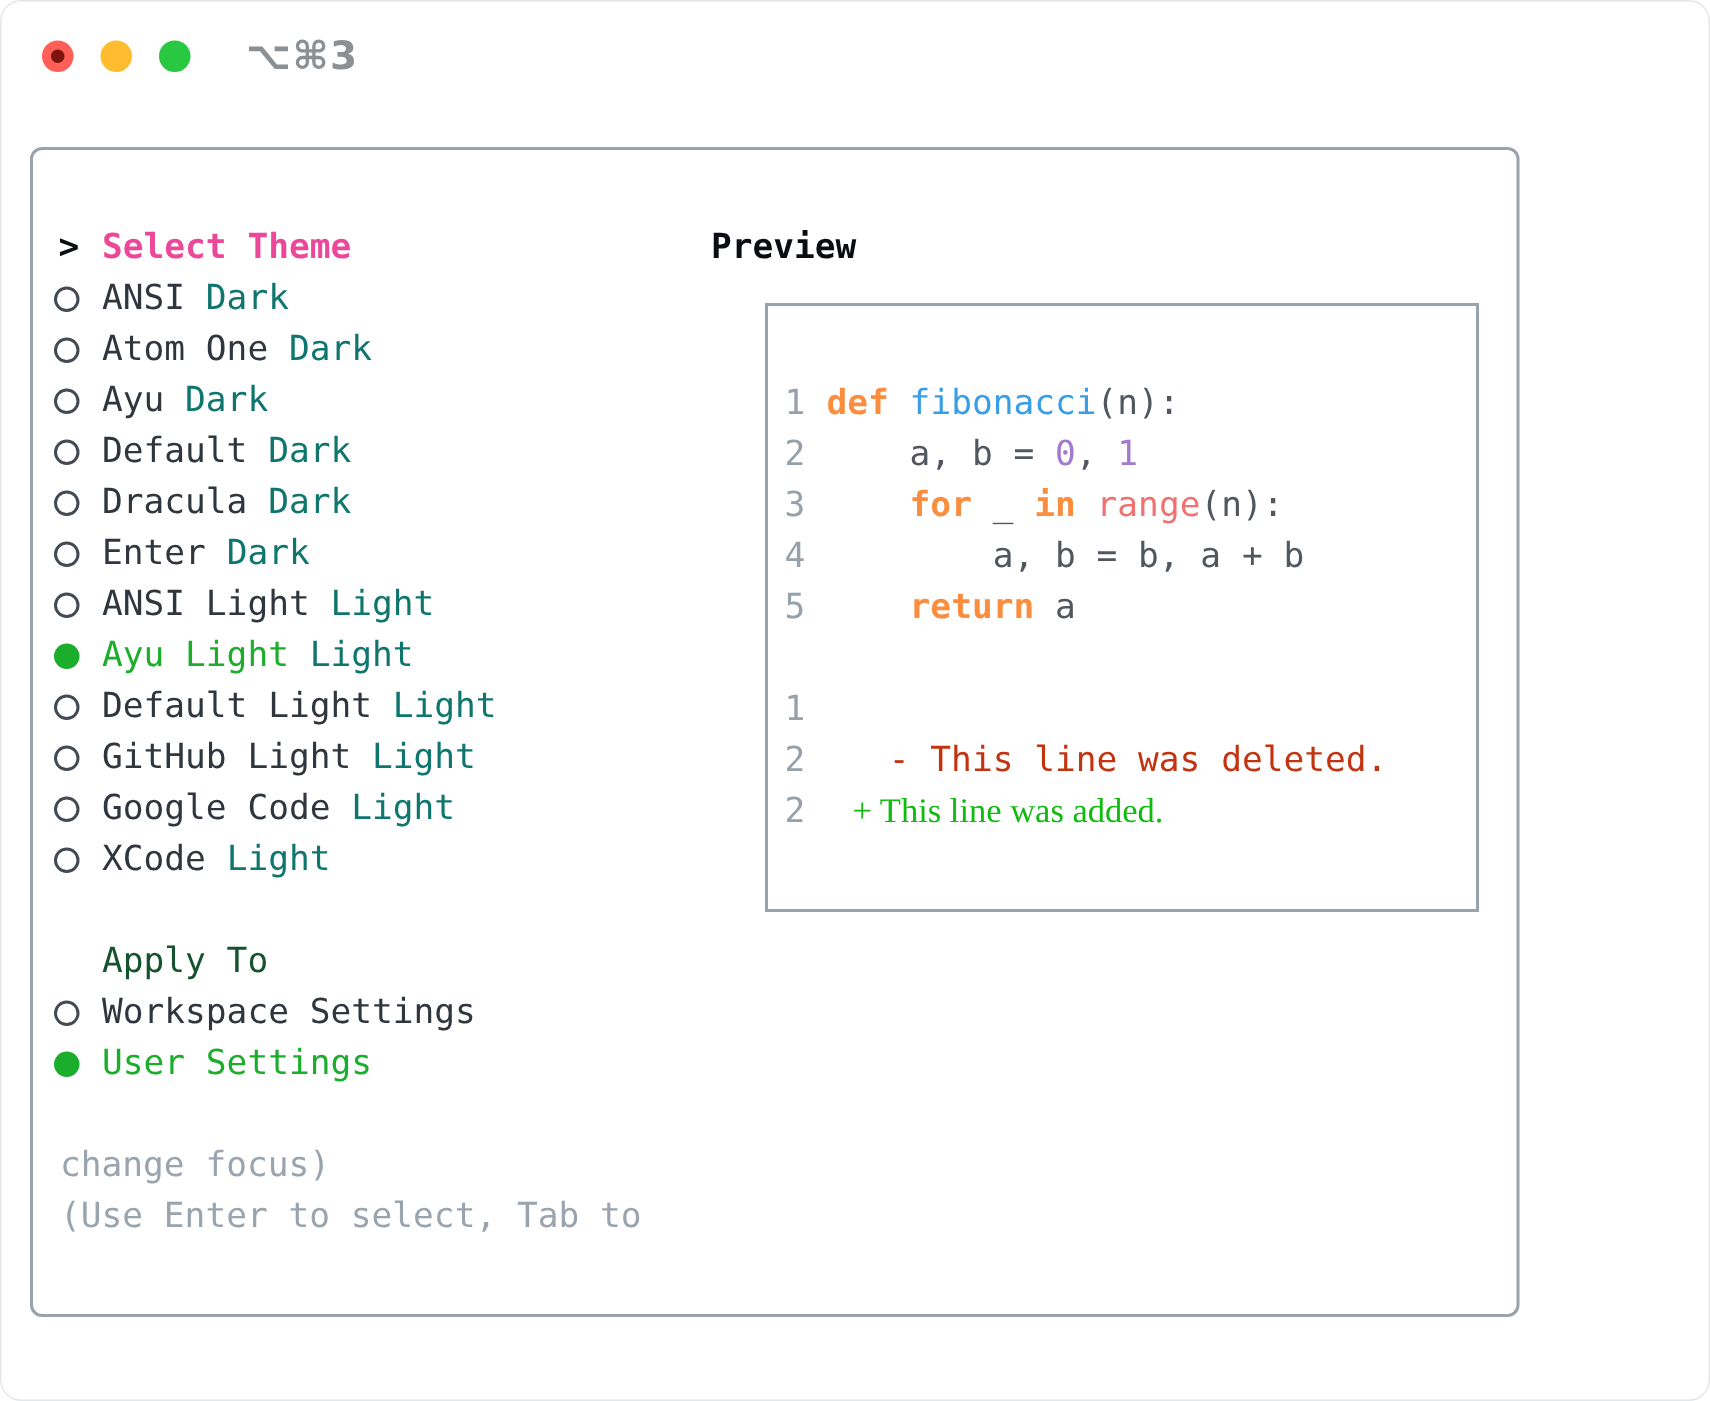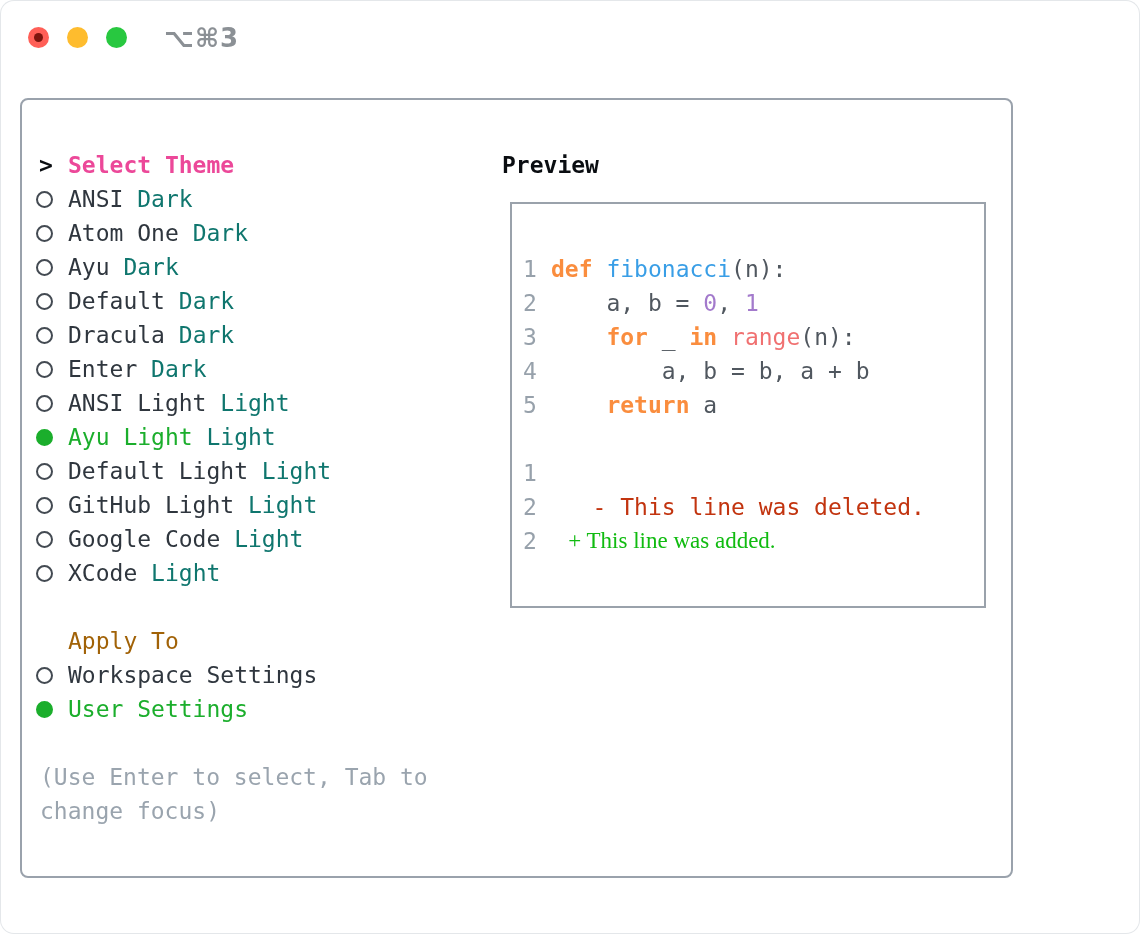--- a/index.html
+++ b/index.html
@@ -40,27 +40,27 @@
   }
   .marker{width:35px;height:34px;display:flex;align-items:center;flex:none;}
   .circle{
     width:17px;height:17px;border:2px solid #434a52;border-radius:50%;
     margin-left:3px;box-sizing:border-box;
   }
   .row.selected .circle{background:#1bae2c;border-color:#1bae2c;}
   .row.selected .name{color:#1bae2c;}
   .prompt{font-weight:bold;color:#0a0d11;padding-left:6px;font-size:23px;}
   .hdr{font-weight:bold;color:#ec4899;text-align:center;}
-  .subhdr{color:#a16207;text-align:center;}
+  .subhdr{color:#14532d;text-align:center;}
   .suffix{color:#0f766e;margin-left:13.85px;}
   .hint{color:#9aa4ae;padding-left:7px;}
   .spacer{height:34px;}
   
   .preview-title{
-    position:absolute;left:480px;top:48px;height:34px;display:flex;
+    position:absolute;left:452px;top:48px;height:34px;display:flex;
     align-items:center;font-size:23px;font-weight:bold;color:#0a0d11;
   }
   .preview-box{
     position:absolute;left:488px;top:102px;width:476px;height:406px;
     border:2px solid #9aa2ab;box-sizing:border-box;background:#ffffff;
     padding:48px 0 0 11px;overflow:hidden;
   }
   .pline{display:flex;align-items:center;height:34px;font-size:23px;white-space:pre;}
   .pnum{width:28px;flex:none;color:#97a1ab;}
   .tok{white-space:pre;}
@@ -165,22 +165,22 @@
         <span class="marker"><span class="circle"></span></span>
         <span class="name">Workspace Settings</span>
       </div>
       <div class="row selected">
         <span class="marker"><span class="circle"></span></span>
         <span class="name">User Settings</span>
       </div>
 
       <div class="spacer"></div>
 
+      <div class="row hint">change focus)</div>
       <div class="row hint">(Use Enter to select, Tab to</div>
-      <div class="row hint">change focus)</div>
     </div>
 
     <div class="preview-title">Preview</div>
 
     <div class="preview-box">
 
       <div class="pline">
         <span class="pnum">1</span>
         <span class="tok keyword">def</span>
         <span class="tok plain"> </span>

